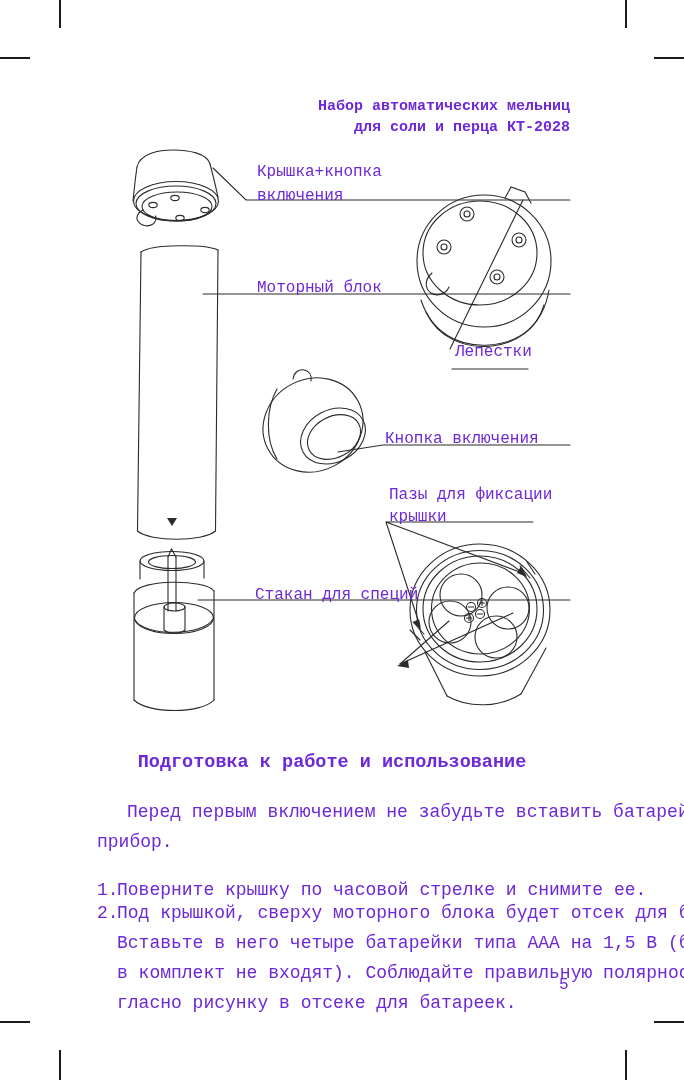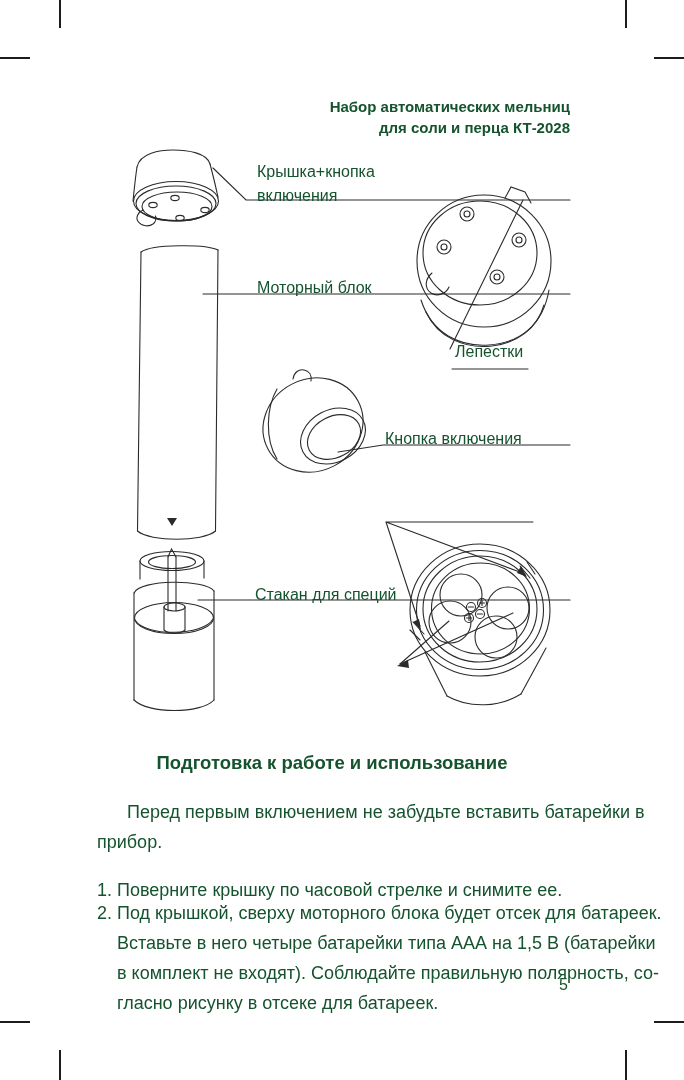--- a/index.html
+++ b/index.html
@@ -1,18 +1,18 @@
 <!DOCTYPE html>
 <html><head>
 <meta charset="utf-8">
 <style>
   html,body{margin:0;padding:0;background:#e8e8e8;}
   .page{
     position:relative;width:684px;height:1080px;background:#fff;overflow:hidden;
-    font-family:Liberation Sans, sans-serif;color:#14532d;
+    font-family:Liberation Mono, monospace;color:#6d28d9;
   }
   .crop{position:absolute;background:#1c1c1c;}
   .hdr{
     position:absolute;top:97px;right:114px;text-align:right;
     font-weight:bold;font-size:15px;line-height:20.5px;white-space:pre;
   }
   svg.diagram{position:absolute;left:0;top:0;}
   .dlabel{position:absolute;font-size:16px;line-height:24px;white-space:pre;}
   .lbl-cap{left:257px;top:160px;}
   .lbl-motor{left:257px;top:276px;}
@@ -160,20 +160,22 @@
       <path class="ln" d="M400,664 L513,613"></path>
       <polygon class="fl" points="397,666 408,660 409,668"></polygon>
     </g>
   </svg>
 
   <div class="dlabel lbl-cap">Крышка+кнопка
 включения</div>
   <div class="dlabel lbl-motor">Моторный блок</div>
   <div class="dlabel lbl-petals">Лепестки</div>
   <div class="dlabel lbl-power">Кнопка включения</div>
+  <div class="dlabel lbl-grooves">Пазы для фиксации
+крышки</div>
   <div class="dlabel lbl-cup">Стакан для специй</div>
 
   <div class="sec-heading">Подготовка к работе и использование</div>
   <div class="body-txt intro">Перед первым включением не забудьте вставить батарейки в
 прибор.</div>
 
   <div class="step step1 body-txt">
     <div class="marker">1.</div>
     <div>Поверните крышку по часовой стрелке и снимите ее.</div>
   </div>

